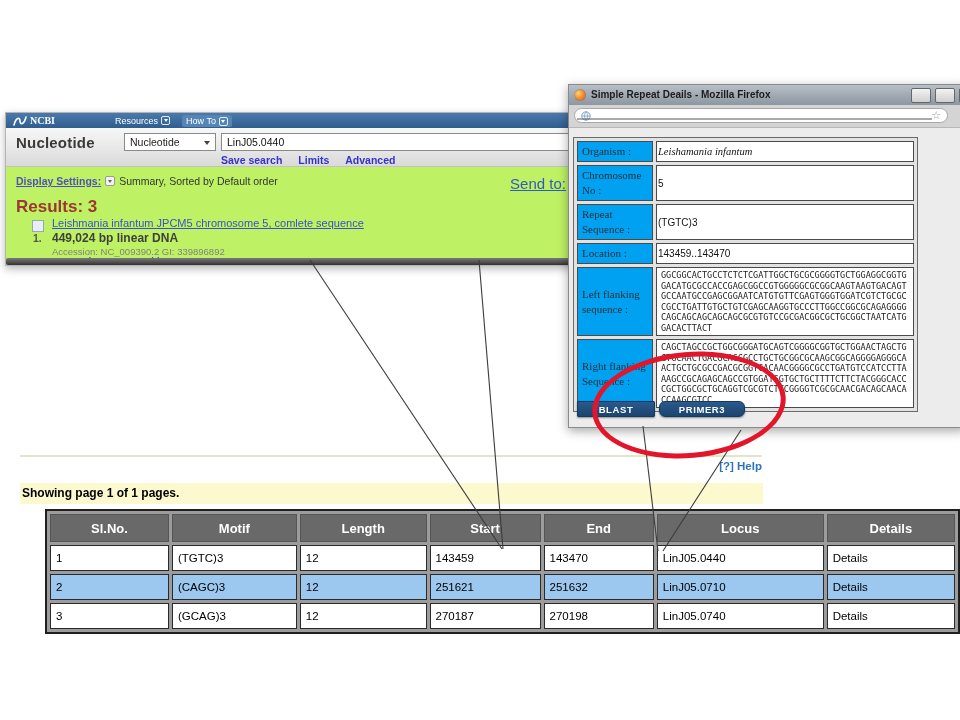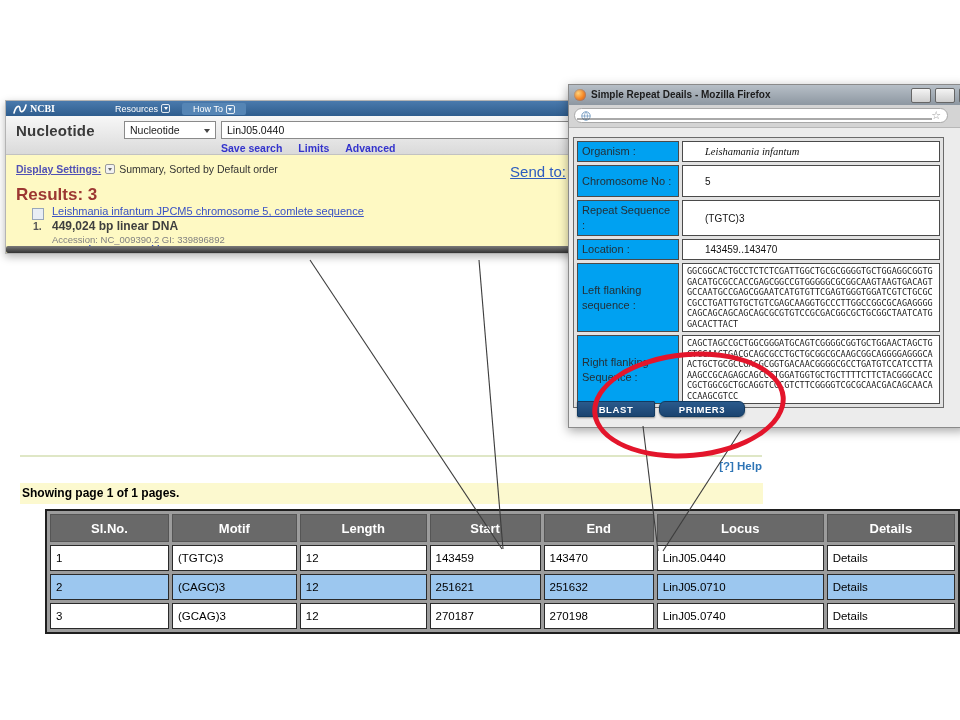--- a/index.html
+++ b/index.html
@@ -1,30 +1,30 @@
 <!DOCTYPE html>
 <html><head>
 <meta charset="utf-8">
 <style>
   html,body{margin:0;padding:0;}
   #canvas{position:relative;width:960px;height:720px;background:#ffffff;overflow:hidden;
           font-family:"Liberation Sans",sans-serif;}
 
   
-  #ncbi-window{position:absolute;left:5px;top:100px;width:570px;height:152px;background:#fef9c3;
+  #ncbi-window{position:absolute;left:5px;top:112px;width:570px;height:152px;background:#bef264;
     border:1px solid #b4b4b4;box-shadow:0 3px 8px rgba(0,0,0,.28);z-index:1;overflow:hidden;}
   .ncbi-topbar{position:absolute;left:0;top:0;right:0;height:15px;
     background:linear-gradient(#4a7aad,#2f5d8e);display:flex;align-items:center;}
   .ncbi-logo-wrap{display:flex;align-items:center;margin-left:7px;}
   .ncbi-brand{color:#fff;font-family:"Liberation Serif",serif;font-weight:bold;font-size:10px;margin-left:3px;}
   .topbar-item{color:#fff;font-size:9px;margin-left:60px;display:flex;align-items:center;gap:3px;}
   .chev-box{width:9px;height:9px;border:1px solid rgba(255,255,255,.85);border-radius:2px;
     display:inline-flex;align-items:center;justify-content:center;box-sizing:border-box;}
   .chev-box i{display:block;width:0;height:0;border-left:2.5px solid transparent;border-right:2.5px solid transparent;border-top:3px solid #fff;}
-  .howto-chip{background:#5585b5;border-radius:2px;padding:1px 11px;margin-left:12px;display:flex;align-items:flex-end;gap:3px;color:#fff;font-size:9px;}
+  .howto-chip{background:#5585b5;border-radius:2px;padding:1px 4px;margin-left:12px;display:flex;align-items:flex-end;gap:3px;color:#fff;font-size:9px;}
   .ncbi-searchbar{position:absolute;left:0;top:15px;right:0;height:38px;
     background:linear-gradient(#f7f7f7,#dadada);border-bottom:1px solid #c2c2c2;}
   .ncbi-apptitle{position:absolute;left:10px;top:6px;font-size:15px;font-weight:700;color:#3a3a3a;letter-spacing:.2px;}
   .ncbi-select{position:absolute;left:118px;top:5px;width:92px;height:18px;background:#fff;border:1px solid #8a8a8a;
     font-size:10.5px;color:#222;line-height:16px;padding-left:5px;box-sizing:border-box;}
   .ncbi-select .arr{position:absolute;right:5px;top:7px;width:0;height:0;border-left:3.5px solid transparent;border-right:3.5px solid transparent;border-top:4px solid #444;}
   .ncbi-input{position:absolute;left:215px;top:5px;width:350px;height:18px;border:1px solid #8a8a8a;background:#fff;
     font-size:10.5px;color:#111;padding:0 0 0 5px;box-sizing:border-box;font-family:"Liberation Sans",sans-serif;}
   .ncbi-links{position:absolute;left:215px;top:26px;display:flex;gap:16px;}
   .ncbi-links span{color:#3333cc;font-size:10.5px;font-weight:600;}
@@ -55,22 +55,22 @@
   .win-btn{width:18px;height:13px;border:1px solid #666;border-radius:2px;background:linear-gradient(#f4f4f4,#cfcfcf);}
   .ff-urlbar{position:absolute;left:0;top:20px;right:0;height:22px;background:#d4d4d4;border-bottom:1px solid #b7b7b7;}
   .url-field{position:absolute;left:5px;top:3px;width:374px;height:15px;background:#fff;border:1px solid #a8a8a8;
     border-radius:8px;display:flex;align-items:center;padding:0 6px;box-sizing:border-box;}
   .url-text{font-size:9px;white-space:nowrap;overflow:hidden;margin-left:4px;}
   .url-domain{font-weight:700;color:#1a1a1a;}
   .url-path{color:#999;}
   .url-star{margin-left:auto;font-size:11px;color:#a0a0a0;line-height:11px;}
   .ff-table{position:absolute;left:4px;top:52px;border-collapse:separate;border-spacing:3px;background:#e2e2e2;border:1px solid #6a6a6a;}
   .ff-table td{border:1px solid #4a4a4a;box-sizing:border-box;}
-  .ff-label{width:102px;background:#00a1f1;color:#233038;font-size:11px;padding:2px 4px;vertical-align:middle;line-height:15px;}
-  .ff-value{width:258px;background:#fff;color:#111;font-size:10px;padding:2px 22px;vertical-align:middle;}
+  .ff-label{width:76px;background:#00a1f1;color:#233038;font-size:11px;padding:2px 4px;vertical-align:middle;line-height:15px;font-family:Liberation Serif, serif;}
+  .ff-value{width:258px;background:#fff;color:#111;font-size:10px;padding:2px 1px;vertical-align:middle;}
   .ff-value.organism{font-family:"Liberation Serif",serif;font-style:italic;font-size:10.5px;}
   .ff-value.seq{font-family:"DejaVu Sans Mono",monospace;font-size:8.5px;line-height:10.5px;word-break:break-all;color:#222;padding:2px 4px;}
   .ff-btn{position:absolute;height:16px;line-height:16px;text-align:center;color:#fff;font-size:9.5px;font-weight:700;
     letter-spacing:.6px;background:linear-gradient(#2a5a8c,#1b4470);border:1px solid #123a60;border-radius:1px;
     box-shadow:0 1px 2px rgba(0,0,0,.4);box-sizing:border-box;}
   #blast-btn{left:8px;top:316px;width:78px;}
   #primer3-btn{left:90px;top:316px;width:86px;border-radius:6px;}
 
   
   #red-ellipse{position:absolute;left:592px;top:352px;width:184px;height:96px;border:5px solid #e3152b;

